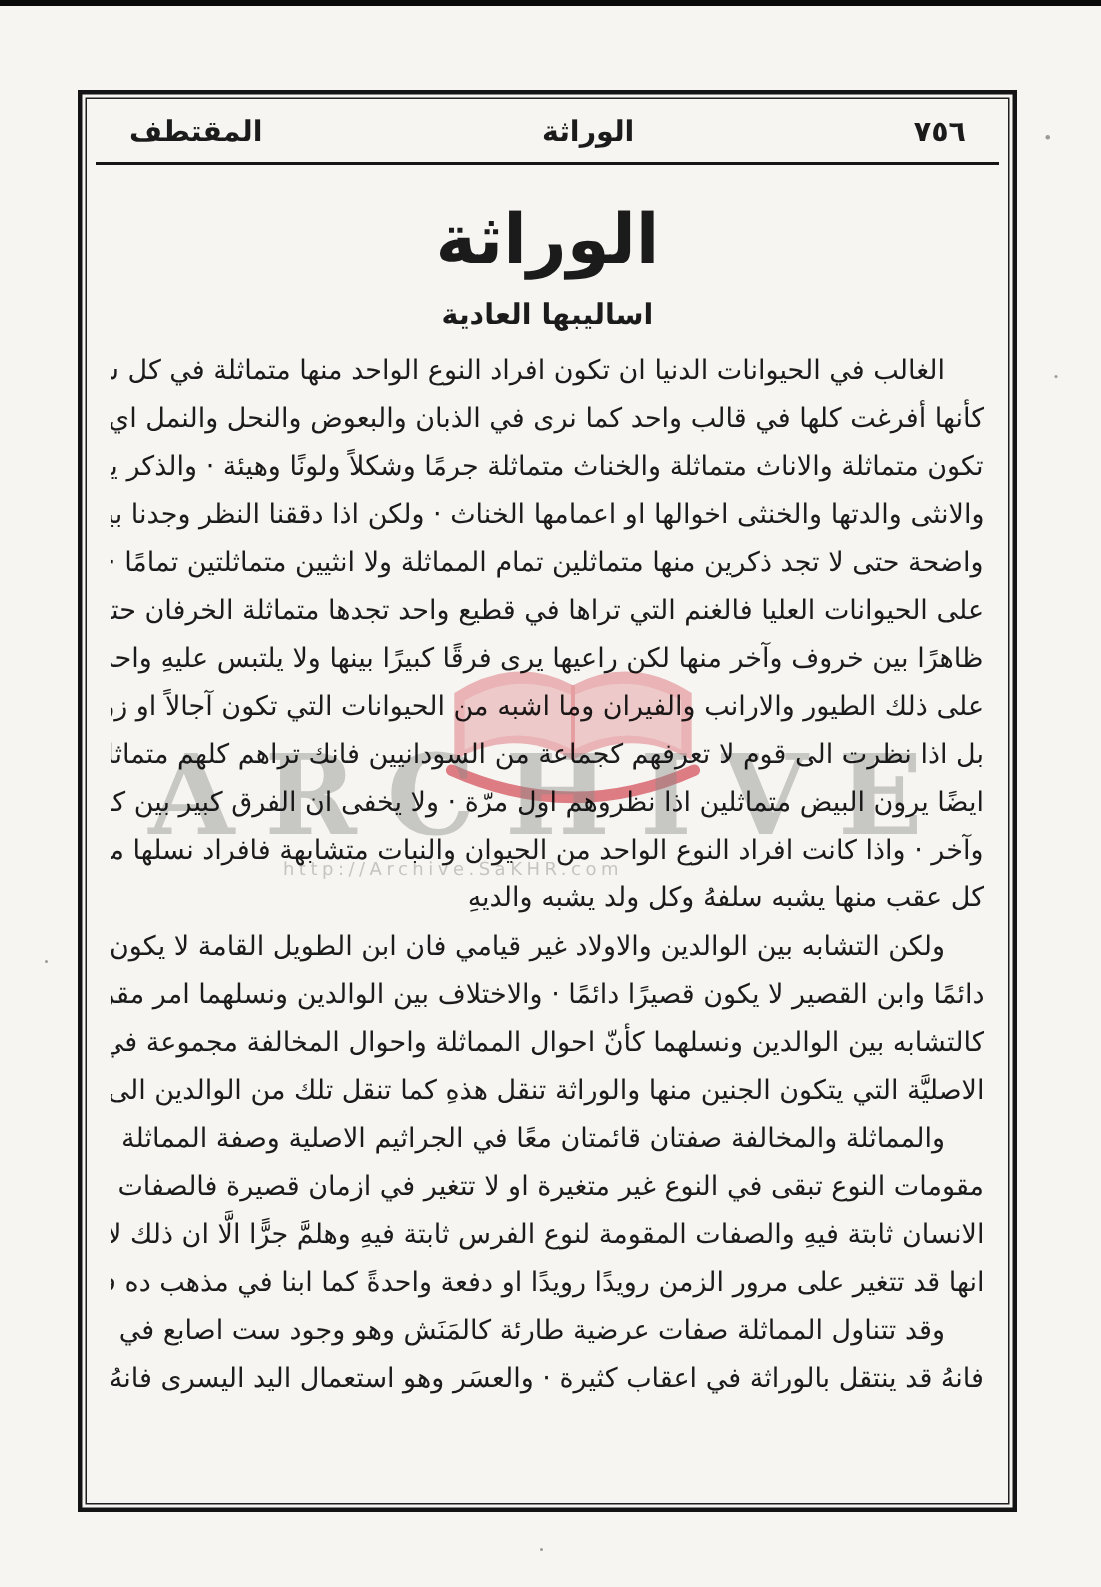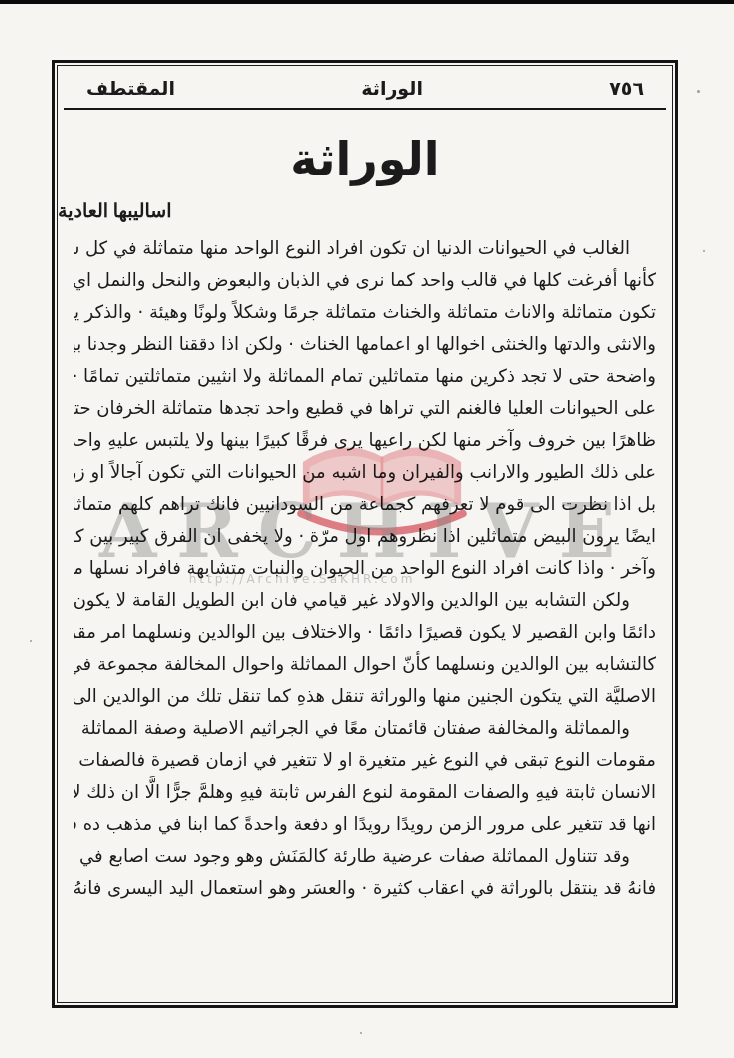--- a/index.html
+++ b/index.html
@@ -31,22 +31,22 @@
     font-size:19px;font-weight:bold;
   }
   .running-head .cell{white-space:nowrap;text-align:center;}
 
   
   .article-title{
     text-align:center;margin-top:22px;
     font-size:46px;font-weight:bold;line-height:1.2;
   }
   .article-subtitle{
-    margin-top:12px;
-    font-size:19px;font-weight:bold;font-family:Liberation Serif, serif;
+    text-align:center;margin-top:12px;
+    font-size:19px;font-weight:bold;
   }
 
   
   .article-body{
     direction:rtl;margin:10px 16px 0 16px;
     font-size:18px;font-weight:500;
   }
   .line{
     height:32px;line-height:32px;overflow:hidden;white-space:nowrap;
     text-align:justify;text-align-last:justify;text-justify:inter-word;
@@ -96,20 +96,21 @@
         <div class="line">كأنها أفرغت كلها في قالب واحد كما نرى في الذبان والبعوض والنحل والنمل اي ان الذكور</div>
         <div class="line">تكون متماثلة والاناث متماثلة والخناث متماثلة جرمًا وشكلاً ولونًا وهيئة · والذكر يشبه والده</div>
         <div class="line">والانثى والدتها والخنثى اخوالها او اعمامها الخناث · ولكن اذا دققنا النظر وجدنا بينها فروقًا</div>
         <div class="line">واضحة حتى لا تجد ذكرين منها متماثلين تمام المماثلة ولا انثيين متماثلتين تمامًا · وقد يجري ذلك</div>
         <div class="line">على الحيوانات العليا فالغنم التي تراها في قطيع واحد تجدها متماثلة الخرفان حتى لا نرى فرقًا</div>
         <div class="line">ظاهرًا بين خروف وآخر منها لكن راعيها يرى فرقًا كبيرًا بينها ولا يلتبس عليهِ واحد بآخر · وقس</div>
         <div class="line">على ذلك الطيور والارانب والفيران وما اشبه من الحيوانات التي تكون آجالاً او زرافات ·</div>
         <div class="line">بل اذا نظرت الى قوم لا تعرفهم كجماعة من السودانيين فانك تراهم كلهم متماثلين ولعلهم هم</div>
         <div class="line">ايضًا يرون البيض متماثلين اذا نظروهم اول مرّة · ولا يخفى ان الفرق كبير بين كل فرد منهم</div>
         <div class="line">وآخر · واذا كانت افراد النوع الواحد من الحيوان والنبات متشابهة فافراد نسلها متشابهة ايضًا</div>
+        <div class="line end">كل عقب منها يشبه سلفهُ وكل ولد يشبه والديهِ</div>
         <div class="line indent">ولكن التشابه بين الوالدين والاولاد غير قيامي فان ابن الطويل القامة لا يكون طويلاً</div>
         <div class="line">دائمًا وابن القصير لا يكون قصيرًا دائمًا · والاختلاف بين الوالدين ونسلهما امر مقرر</div>
         <div class="line">كالتشابه بين الوالدين ونسلهما كأنّ احوال المماثلة واحوال المخالفة مجموعة في الجراثيم</div>
         <div class="line">الاصليَّة التي يتكون الجنين منها والوراثة تنقل هذهِ كما تنقل تلك من الوالدين الى نسلها</div>
         <div class="line indent">والمماثلة والمخالفة صفتان قائمتان معًا في الجراثيم الاصلية وصفة المماثلة التي تحفظ بها</div>
         <div class="line">مقومات النوع تبقى في النوع غير متغيرة او لا تتغير في ازمان قصيرة فالصفات المقومة لنوع</div>
         <div class="line">الانسان ثابتة فيهِ والصفات المقومة لنوع الفرس ثابتة فيهِ وهلمَّ جرًّا الَّا ان ذلك لا ينفي</div>
         <div class="line">انها قد تتغير على مرور الزمن رويدًا رويدًا او دفعة واحدةً كما ابنا في مذهب ده فريس</div>
         <div class="line indent">وقد تتناول المماثلة صفات عرضية طارئة كالمَنَش وهو وجود ست اصابع في اليد الواحدة</div>
         <div class="line">فانهُ قد ينتقل بالوراثة في اعقاب كثيرة · والعسَر وهو استعمال اليد اليسرى فانهُ قد ينتقل في</div>

